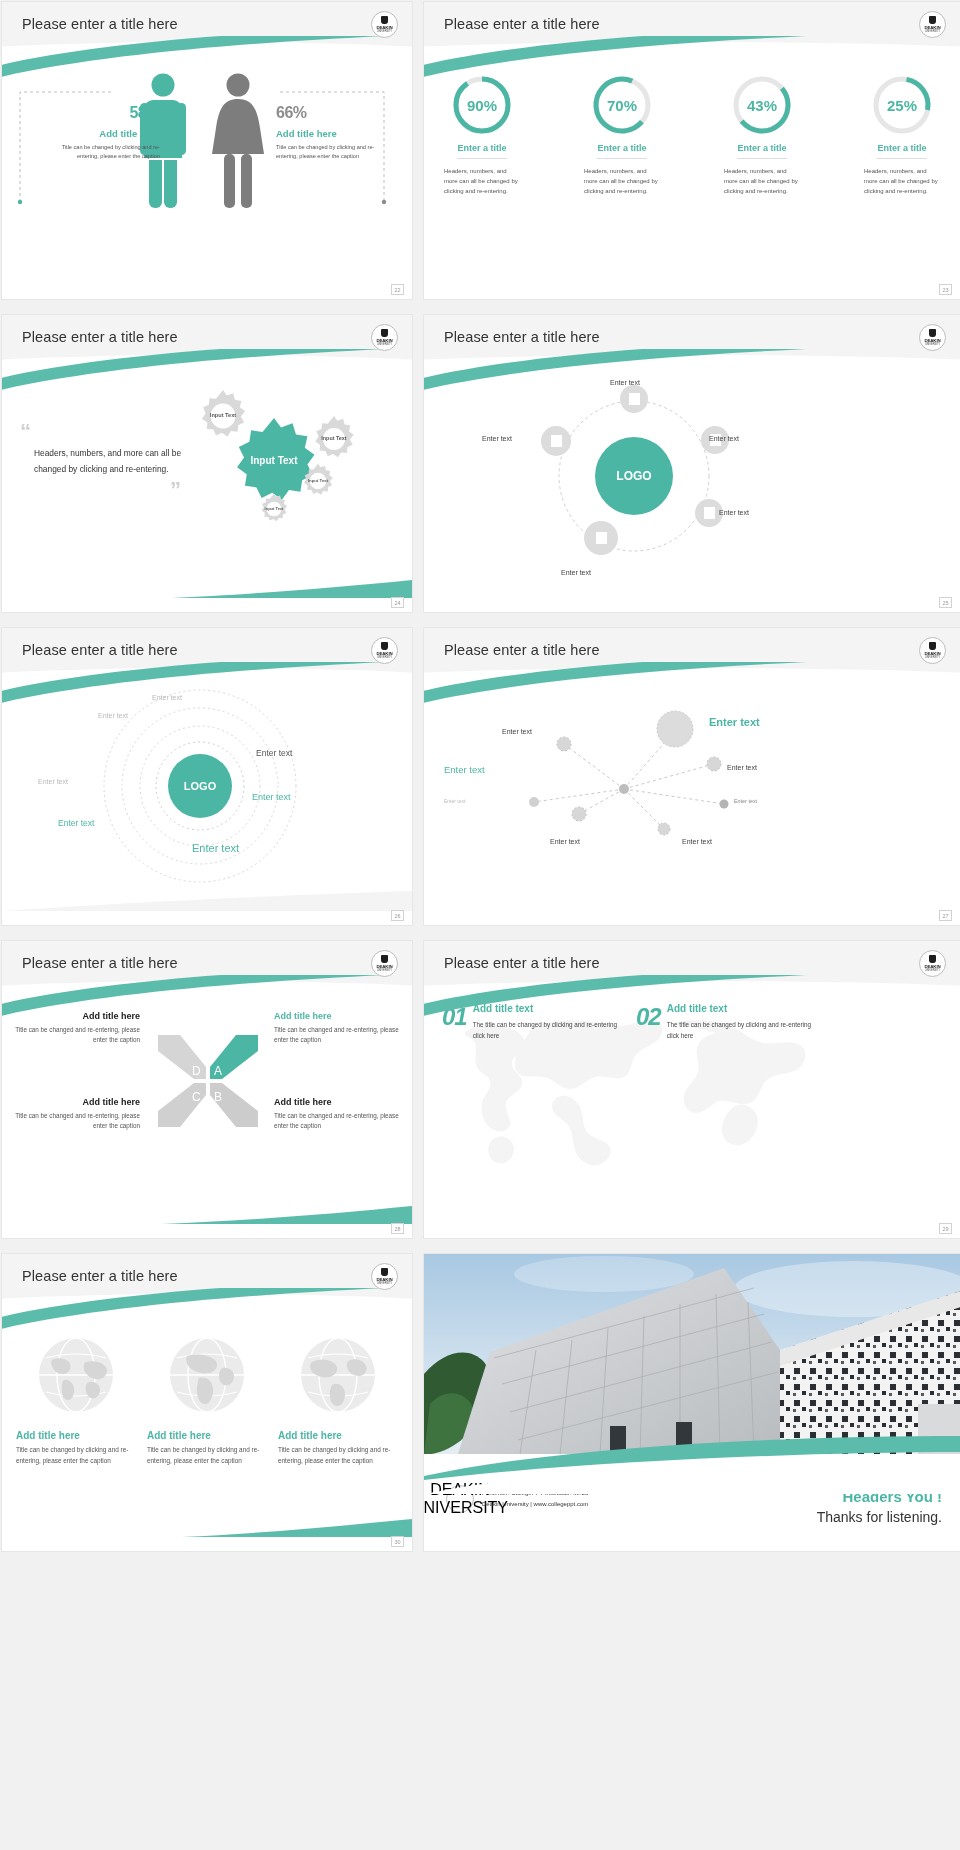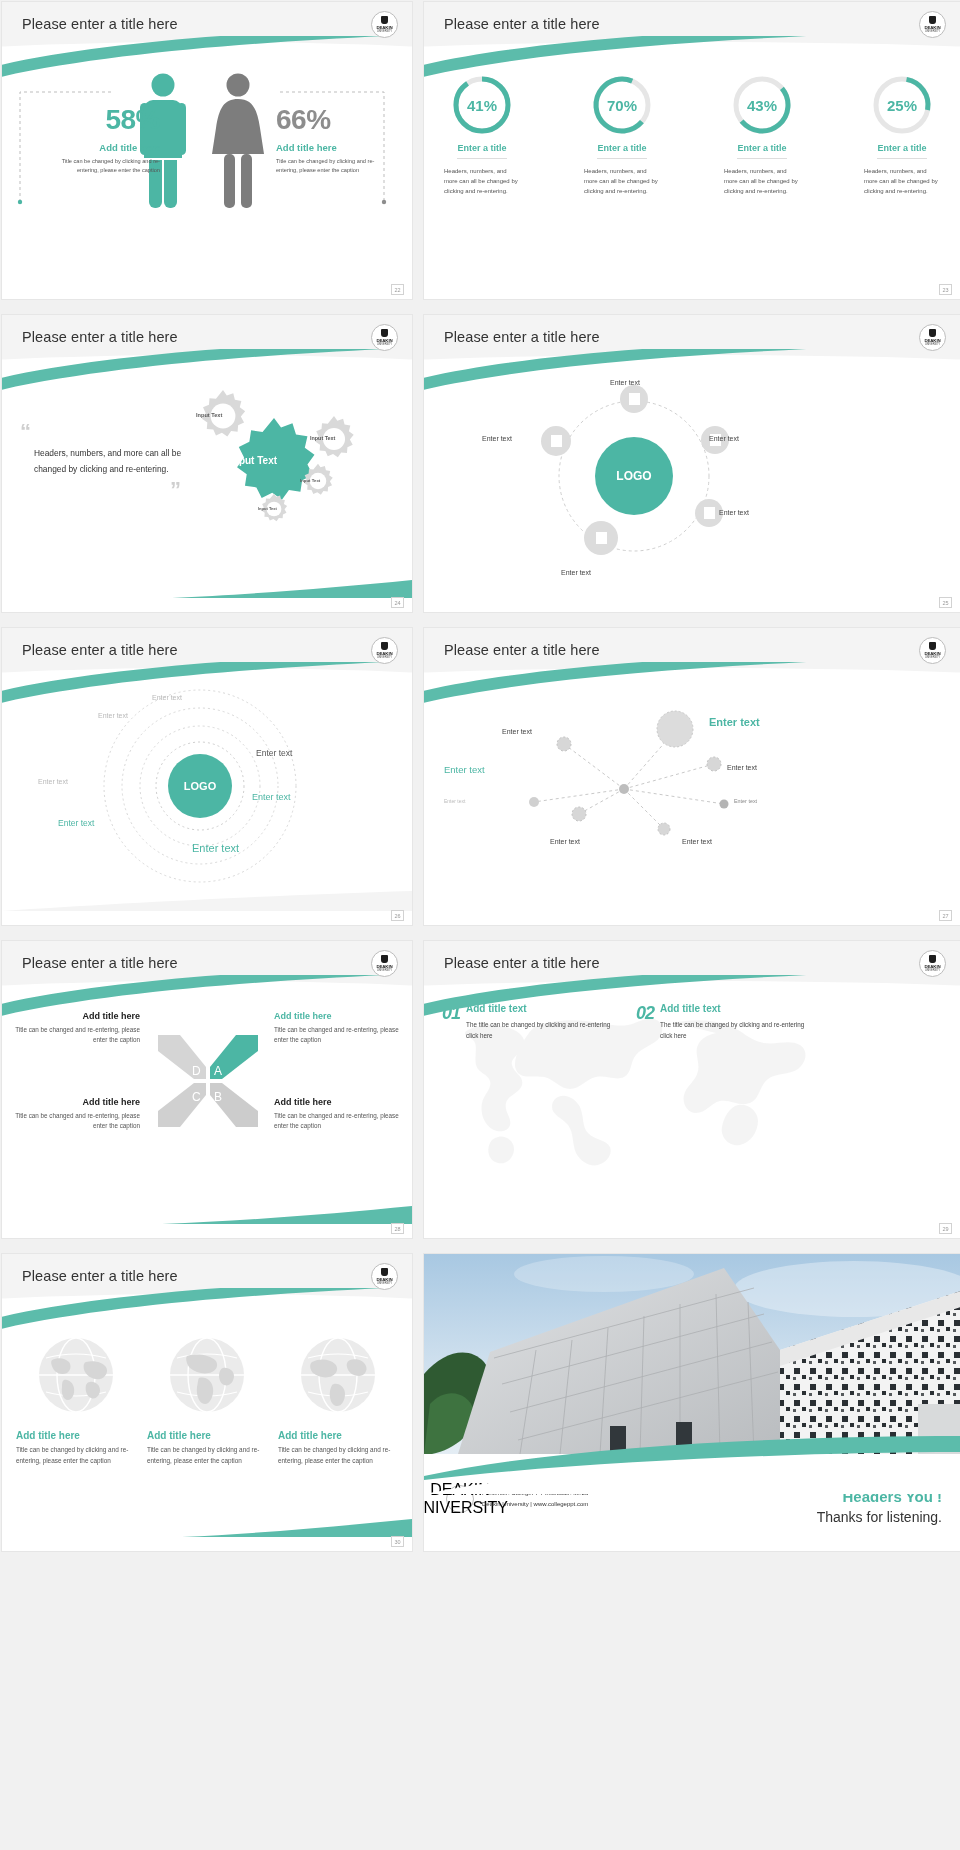--- a/index.html
+++ b/index.html
@@ -59,55 +59,55 @@
   .pagenum{
     position:absolute; right:8px; bottom:4px;
     width:13px;height:11px; border:1px solid #d2d2d2;
     font-size:5.5px; color:#9a9a9a; display:flex;align-items:center;justify-content:center;
     z-index:6; background:#fff;
   }
   .body{ position:absolute; left:0; right:0; top:56px; bottom:18px; z-index:2; }
 
   .teal{ color:#4cb6a4; }
   .grey{ color:#8d8d8d; }
-  .pct{ font-size:28px; font-weight:bold; letter-spacing:-.5px;}
+  .pct{ font-size:16px; font-weight:bold; letter-spacing:-.5px;}
   .addtitle{ font-size:9.5px; font-weight:bold; color:#4cb6a4; margin-top:6px;}
   .cap{ font-size:5.6px; color:#555; line-height:9px; margin-top:4px; }
 
   
   .rings{ position:absolute; left:14px; right:14px; top:16px; display:flex; justify-content:space-between;}
   .ring-col{ width:88px; text-align:center; }
   .ring{ width:62px;height:62px;margin:0 auto; position:relative; }
   .ring svg{ display:block; }
   .ring .val{ position:absolute; inset:0; display:flex;align-items:center;justify-content:center;
     font-size:15px;font-weight:bold;color:#4cb6a4; }
   .ring-title{ margin-top:7px; font-size:9px;font-weight:bold;color:#4cb6a4;padding-bottom:5px;
     border-bottom:1px solid #ddd; display:inline-block; }
   .ring-cap{ margin-top:7px; font-size:6px; color:#555; line-height:10px; text-align:left; padding:0 6px;}
 
   
   .quote{ position:absolute; left:18px; top:56px; width:180px; }
   .qmark{ font-size:22px; color:#cfcfcf; font-weight:bold; line-height:10px;}
   .qtext{ font-size:8.4px; color:#333; line-height:16px; margin:8px 0 0 14px;}
-  .gearlabel{ position:absolute; inset:0; display:flex;align-items:flex-start;justify-content:center;
+  .gearlabel{ position:absolute; inset:0; display:flex;align-items:center;justify-content:center;
     flex-direction:column; font-weight:bold; text-align:center; line-height:1.05;}
 
   
   .etext{ font-size:7px; color:#444; }
 
   
   .bldg{ position:absolute; border-radius:50%; background:#dcdcdc; display:flex;align-items:center;justify-content:center; }
   .bldg i{ display:block; width:11px;height:12px; background:#fff; position:relative; }
 
   
   .xcap-t{ font-size:9px; font-weight:bold; }
   .xcap{ font-size:6.3px; color:#555; line-height:10px; margin-top:4px;}
 
   
-  .bignum{ font-size:18px;font-weight:bold;color:#4cb6a4;font-style:italic;letter-spacing:-1px;}
+  .bignum{ font-size:24px;font-weight:bold;color:#4cb6a4;font-style:italic;letter-spacing:-1px;}
   .numtitle{ font-size:10px;font-weight:bold;color:#4cb6a4;}
   .numcap{ font-size:6.3px;color:#444;line-height:11px;margin-top:5px;}
 
   
   .globe-col{ width:120px; }
   .globe-title{ font-size:10px;font-weight:bold;color:#4cb6a4; }
   .globe-cap{ font-size:6.4px;color:#555;line-height:10.5px;margin-top:4px;}
 
   
   .photo{ position:absolute; left:0; right:0; top:0; height:200px; overflow:hidden; }
@@ -209,21 +209,21 @@
 
       <div class="body">
         <div class="rings">
 
           <div class="ring-col">
             <div class="ring">
               <svg width="62" height="62" viewBox="0 0 62 62">
                 <circle cx="31" cy="31" r="26" fill="none" stroke="#e6e6e6" stroke-width="5"></circle>
                 <circle cx="31" cy="31" r="26" fill="none" stroke="#4cb6a4" stroke-width="5" stroke-dasharray="147 163" stroke-linecap="butt" transform="rotate(-90 31 31)"></circle>
               </svg>
-              <div class="val">41%</div>
+              <div class="val">90%</div>
             </div>
             <div class="ring-title">Enter a title</div>
             <div class="ring-cap">Headers, numbers, and more can all be changed by clicking and re-entering.</div>
           </div>
 
           <div class="ring-col">
             <div class="ring">
               <svg width="62" height="62" viewBox="0 0 62 62">
                 <circle cx="31" cy="31" r="26" fill="none" stroke="#e6e6e6" stroke-width="5"></circle>
                 <circle cx="31" cy="31" r="26" fill="none" stroke="#4cb6a4" stroke-width="5" stroke-dasharray="114 163" stroke-linecap="butt" transform="rotate(40 31 31)"></circle>

